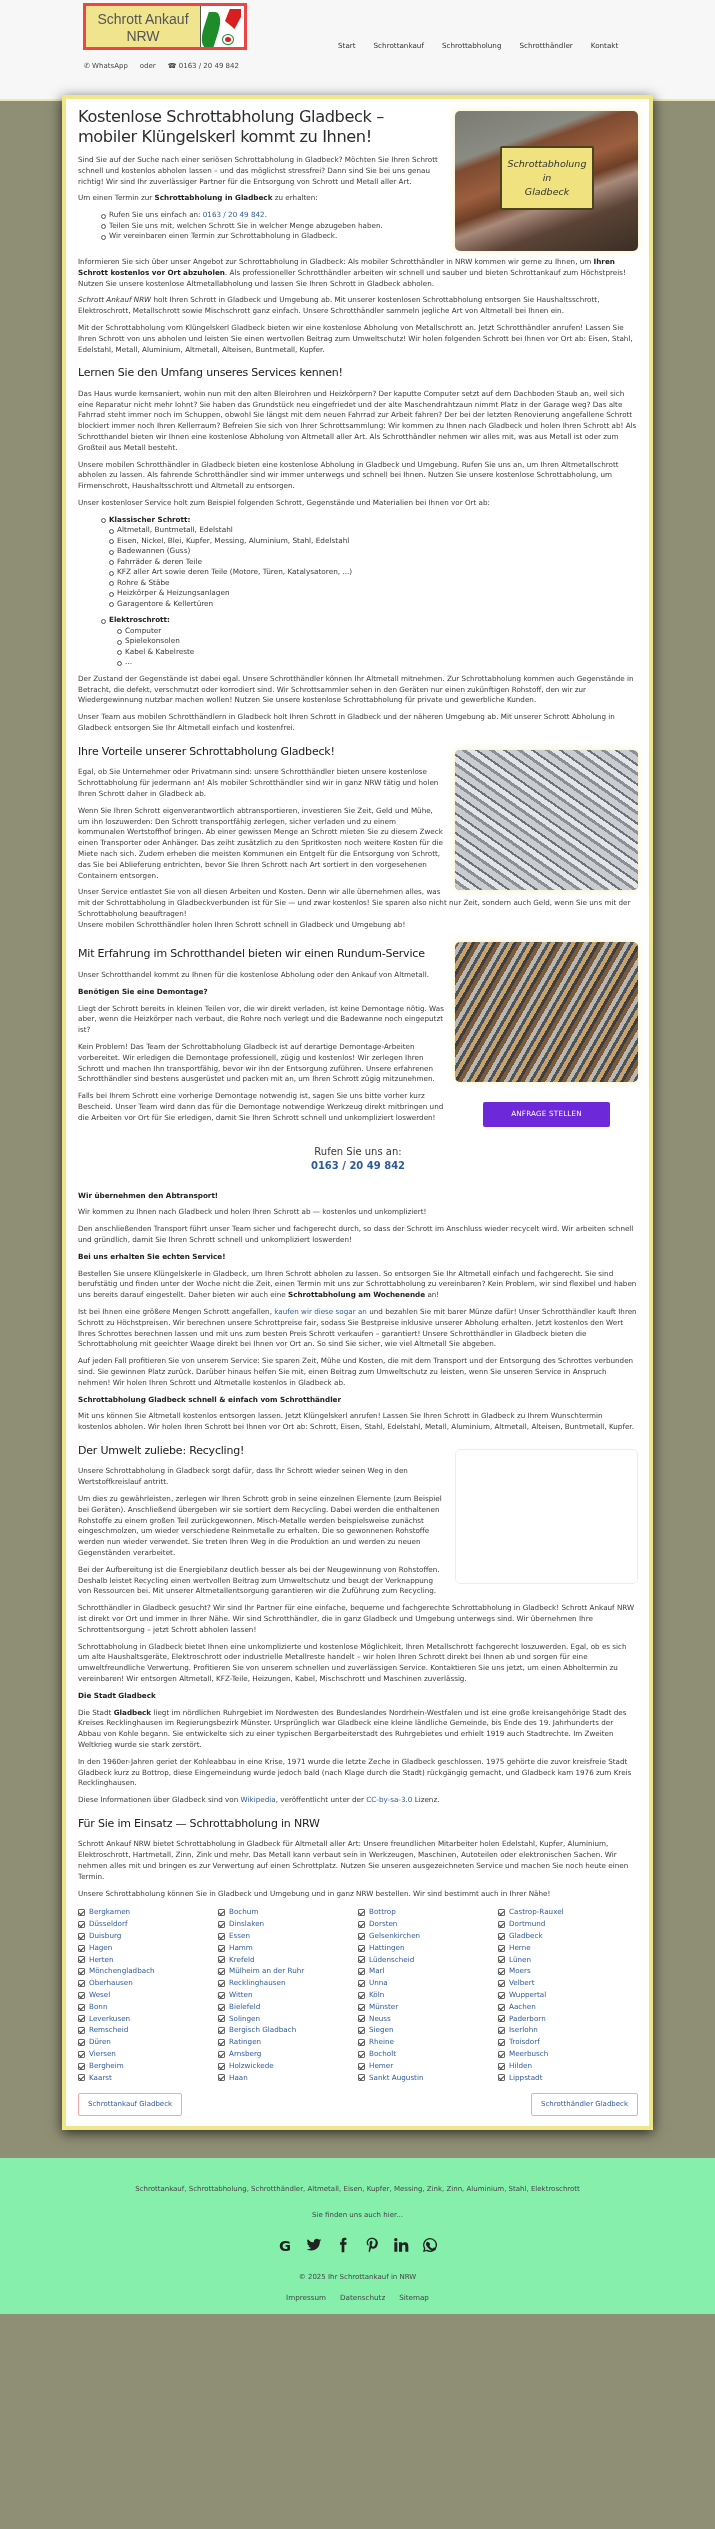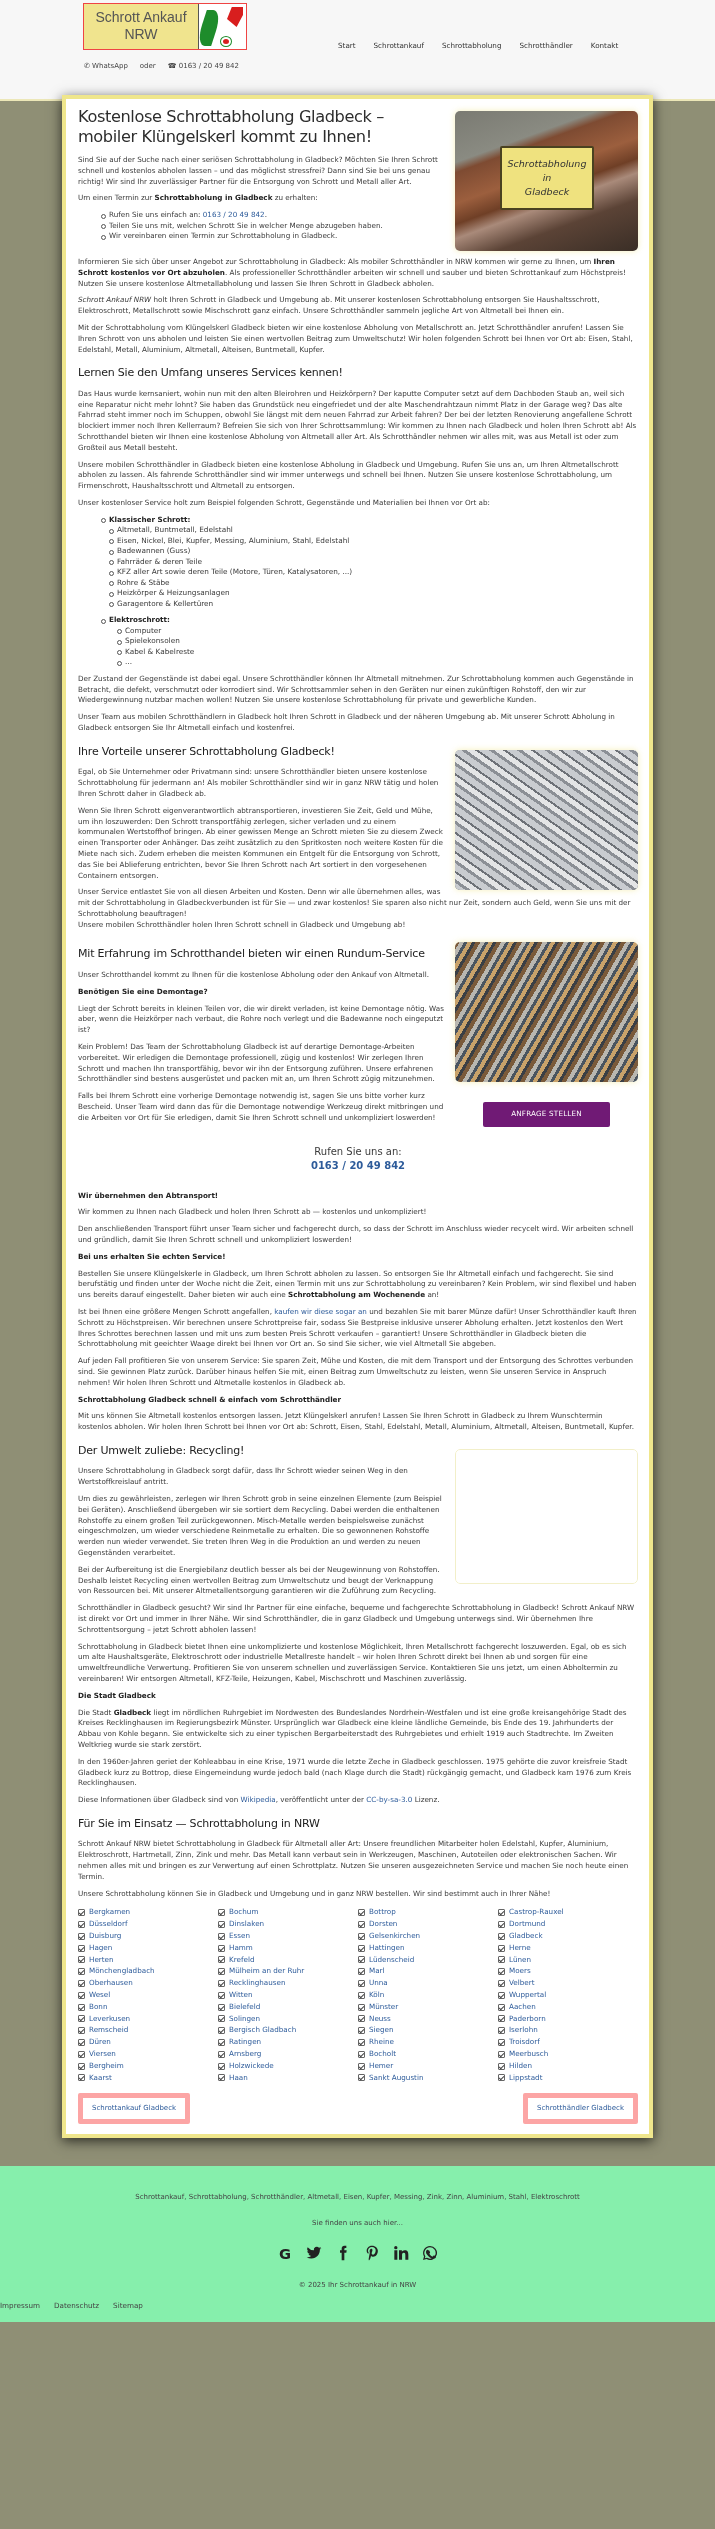--- a/index.html
+++ b/index.html
@@ -1,19 +1,19 @@
 <!DOCTYPE html>
 <html><head>
 <meta charset="utf-8">
 <style>
 *{box-sizing:border-box;margin:0;padding:0}
 body{width:715px;font-family:"DejaVu Sans",sans-serif;font-size:7.2px;line-height:1.5;color:#3a3a3a;background:#8f8f75}
 a{color:#2d5b9a;text-decoration:none}
 .header{background:#f7f7f7;height:101px;position:relative;border-bottom:2px solid #ece7b8}
-.logo{position:absolute;left:83px;top:3px;width:164px;height:47px;border:1px solid #ef4444;display:flex;background:#f0e48e}
+.logo{position:absolute;left:83px;top:3px;width:164px;height:47px;border:3px solid #ef4444;display:flex;background:#f0e48e}
 .logo-text{width:115px;text-align:center;font-family:"Liberation Sans",sans-serif;font-size:14px;line-height:17px;color:#555;padding-top:5px;border-right:1px solid #555}
 .logo-flag{flex:1;background:#fff;position:relative;overflow:hidden}
 .flag-green{position:absolute;left:2px;top:6px;width:16px;height:36px;background:#1e8c2b;border-radius:0 60% 0 60%;transform:skewX(-18deg)}
 .flag-red{position:absolute;right:3px;top:3px;width:16px;height:20px;background:#d81e1e;clip-path:polygon(30% 0,100% 0,100% 40%,60% 100%,0 60%)}
 .flag-rose{position:absolute;left:22px;bottom:3px;width:10px;height:9px;border-radius:50%;background:#d81e1e;border:2px solid #fff;outline:1px solid #1e8c2b}
 .contact-line{position:absolute;left:84px;top:61px;font-size:7px;color:#444;display:flex;gap:12px;align-items:center}
 .nav{position:absolute;left:338px;top:41px;display:flex;gap:18px;font-size:7.2px;color:#333}
 .nav a{color:#333}
 .page{padding:0 0 0 0;}
 .card{margin:0 62px;position:relative;top:-6px;background:#fff;border:4px solid #efe68c;box-shadow:0 3px 12px rgba(0,0,0,.7);padding:8px 11px 10px 12px}
@@ -22,33 +22,33 @@
 p{margin:0 0 6px}
 b{color:#222}
 .float-img{float:right;width:183px;margin:0 0 6px 10px;border-radius:5px;overflow:hidden;box-shadow:0 0 6px rgba(240,230,140,.6)}
 ul.circ{list-style:none;margin:0 0 6px 23px}
 ul.circ li{position:relative;padding-left:8px;line-height:10.5px}
 ul.circ li:before{content:"";position:absolute;left:0;top:3.5px;width:3px;height:3px;border:1px solid #555;border-radius:50%}
 ul.sub{list-style:none;margin-left:8px}
 .sub li{font-size:7.3px}
 .clear{clear:both}
 .cta-col{float:right;width:183px;text-align:center;clear:right;margin-top:8px}
-.cta-btn{display:inline-block;background:#701a75;color:#fff;font-size:7.2px;padding:7px 28px;border-radius:2px;letter-spacing:.2px}
+.cta-btn{display:inline-block;background:#6d28d9;color:#fff;font-size:7.2px;padding:7px 28px;border-radius:2px;letter-spacing:.2px}
 .callbox{text-align:center;margin:15px 0 18px;font-size:10px;line-height:14px}
 .callbox a{font-weight:bold;color:#2d5b9a}
 .cities{display:grid;grid-template-columns:repeat(4,1fr);row-gap:1px;margin:8px 0 10px}
 .city{display:flex;align-items:center;gap:4px;font-size:7.2px}
 .chk{width:7px;height:7px;border:1px solid #666;border-radius:1px;position:relative;flex:none}
 .chk:after{content:"";position:absolute;left:1px;top:0;width:2px;height:4px;border:solid #444;border-width:0 1.2px 1.2px 0;transform:rotate(45deg)}
 .btn-row{display:flex;justify-content:space-between;margin-top:4px}
-.out-btn{border:5px solid #fca5a5;padding:5px 9px;font-size:7px;color:#2d5b9a;border-radius:2px;background:#fff}
+.out-btn{border:1px solid #fca5a5;padding:5px 9px;font-size:7px;color:#2d5b9a;border-radius:2px;background:#fff}
 .footer{background:#86efac;margin-top:22px;padding:26px 0 10px;text-align:center;color:#444;font-size:7px}
 .social{display:flex;justify-content:center;gap:13px;margin:16px 0 16px}
 .social svg{width:16px;height:16px;fill:#222}
-.foot-links{display:flex;gap:14px;margin-top:10px;font-size:7.2px}
+.foot-links{display:flex;justify-content:center;gap:14px;margin-top:10px;font-size:7.2px}
 .foot-links a{color:#444}
 .img-scrap1{height:140px;background:linear-gradient(160deg,#7a7a72 0%,#8a8b82 25%,#7e4b32 30%,#9c5f3e 45%,#6f3f26 55%,#a98a7a 62%,#5b4336 75%,#3a2e26 100%);position:relative}
 .img-overlay{position:absolute;left:45px;top:35px;width:94px;height:64px;background:#efe27f;border:2px solid #4a4220;border-radius:2px;display:flex;flex-direction:column;align-items:center;justify-content:center;font-style:italic;font-size:9.5px;line-height:14px;color:#333;text-align:center}
 .img-scrap2{height:140px;background:repeating-linear-gradient(35deg,#c9ccd0 0 6px,#8b8f95 6px 9px,#e4e5e6 9px 14px,#6d7177 14px 16px),linear-gradient(#999,#555)}
 .img-scrap3{height:140px;background:repeating-linear-gradient(120deg,#7a5a3a 0 4px,#b9b7b0 4px 8px,#4a5560 8px 11px,#c8a26a 11px 15px,#3a3f45 15px 18px)}
 .img-empty{height:135px;border:1px solid #f2efc9;border-radius:5px}
 </style>
 </head>
 <body>
 

